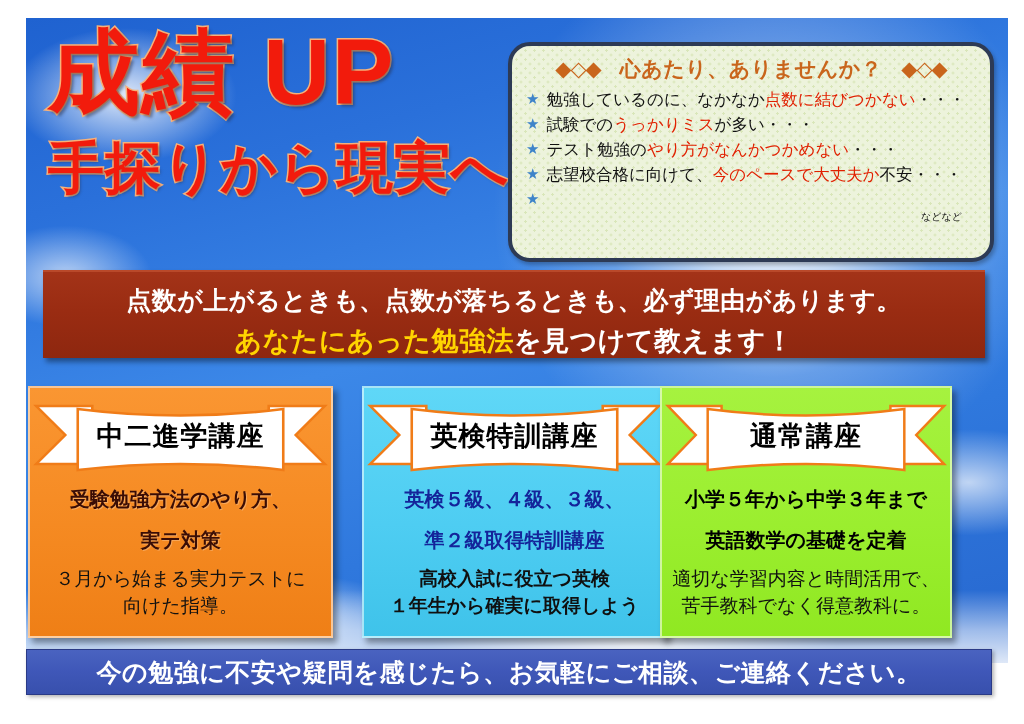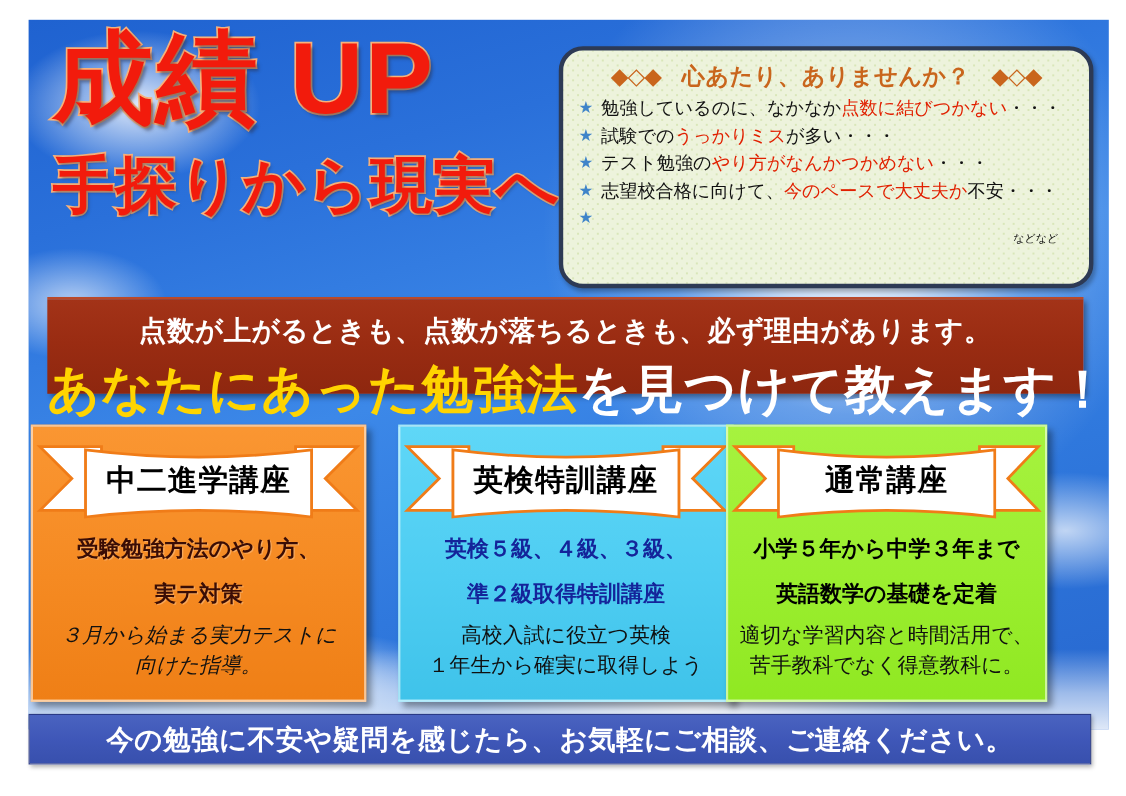--- a/index.html
+++ b/index.html
@@ -88,21 +88,21 @@
     box-sizing:border-box;
     border-top:2px solid #b9492a;
   }
   .rb-line1{
     text-align:center;margin-top:12px;
     font-size:25px;font-weight:bold;color:#ffffff;letter-spacing:0.5px;
     white-space:nowrap;
   }
   .rb-line2{
     text-align:center;margin-top:6px;
-    font-size:47px;font-weight:bold;color:#ffffff;letter-spacing:0.5px;
+    font-size:27px;font-weight:bold;color:#ffffff;letter-spacing:0.5px;
     white-space:nowrap;
   }
   .rb-line2 .yel{color:#ffd400;}
 
   
   .cards{position:absolute;left:28px;top:386px;width:960px;height:312px;}
   .card{
     position:absolute;top:0;height:252px;box-sizing:border-box;
     border:2px solid rgba(255,255,255,0.55);
     box-shadow:4px 5px 6px rgba(0,0,0,0.38);
@@ -119,23 +119,23 @@
     display:flex;align-items:center;justify-content:center;
     font-size:27px;font-weight:bold;color:#000000;letter-spacing:1px;
     white-space:nowrap;
   }
 
   .cbody{padding:10px 8px 0 8px;text-align:center;}
   .cl-bold{font-size:20px;font-weight:bold;line-height:1.34;white-space:nowrap;}
   .cl-bold.b2{margin-top:14px;}
   .cl-plain{font-size:19px;line-height:1.36;margin-top:12px;white-space:nowrap;}
   .c1 .cl-bold{color:#3a0d05;text-shadow:1px 1px 0 rgba(255,255,255,0.25);}
-  .c1 .cl-plain{color:#111111;font-style:italic;}
+  .c1 .cl-plain{color:#111111;}
   .c2 .cl-bold{color:#14249a;}
-  .c2 .cl-plain{color:#101010;}
+  .c2 .cl-plain{color:#101010;font-weight:bold;}
   .c3 .cl-bold{color:#000000;}
   .c3 .cl-plain{color:#101010;}
 
   
   .bluband{
     position:absolute;left:26px;top:649px;width:966px;height:46px;
     background:linear-gradient(180deg,#4a63c0 0%,#3f57b8 50%,#3850ad 100%);
     border:1px solid #2a3a86;
     box-sizing:border-box;
     display:flex;align-items:center;justify-content:center;

